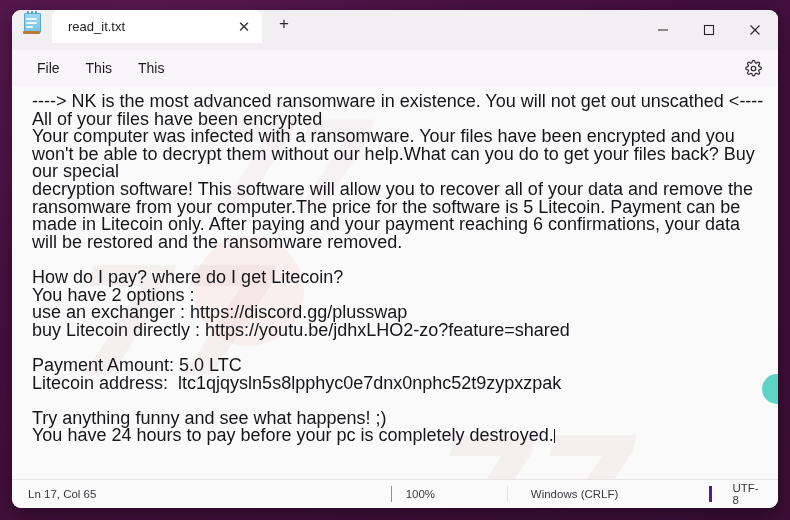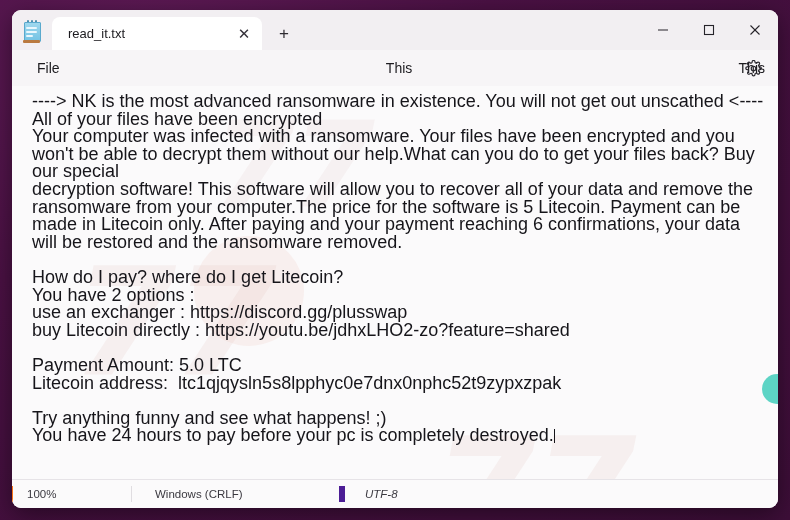--- a/index.html
+++ b/index.html
@@ -31,21 +31,20 @@
     overflow: hidden;
     display: flex;
     flex-direction: column;
   }
 
   
   .titlebar {
     height: 40px;
     background: #f2eff2;
     display: flex;
-    align-items: flex-end;
     position: relative;
     flex: none;
   }
   .app-icon {
     width: 20px;
     height: 24px;
     margin: 0 10px 7px 10px;
     position: relative;
     flex: none;
   }
@@ -138,21 +137,20 @@
 
   
   .menubar {
     height: 36px;
     background: #f7f5f7;
     display: flex;
     align-items: center;
     padding-left: 12px;
     position: relative;
     flex: none;
-    justify-content: space-between;
   }
   .menu-item {
     font-size: 14px;
     color: #1c1b1f;
     padding: 4px 13px;
     border-radius: 4px;
   }
   .gear {
     position: absolute;
     right: 14px;
@@ -242,21 +240,21 @@
   }
   .sb-cell {
     padding: 0 14px;
     height: 16px;
     display: flex;
     align-items: center;
   }
   .sb-pos { width: 390px; padding-left: 16px; box-sizing: border-box; }
   .sb-zoom { width: 90px; border-left: 1px solid #f97316; }
   .sb-eol { width: 170px; border-left: 1px solid #e0dde1; justify-content: flex-start; padding-left: 23px; }
-  .sb-enc { border-left: 6px solid #4c1d95; padding-left: 20px; font-style: italic; }
+  .sb-enc { border-left: 3px solid #4c1d95; padding-left: 20px; }
 </style>
 </head>
 <body>
 
 <div id="desktop">
 
   <div id="window">
 
     <div class="titlebar">
 
@@ -331,19 +329,20 @@
 buy Litecoin directly : https://youtu.be/jdhxLHO2-zo?feature=shared
 
 Payment Amount: 5.0 LTC
 Litecoin address:  ltc1qjqysln5s8lpphyc0e7dnx0nphc52t9zypxzpak
 
 Try anything funny and see what happens! ;)
 You have 24 hours to pay before your pc is completely destroyed.</span><span class="caret"></span></div>
     </div>
 
     <div class="statusbar">
+      <div class="sb-cell sb-pos">Ln 17, Col 65</div>
       <div class="sb-cell sb-zoom">100%</div>
       <div class="sb-cell sb-eol">Windows (CRLF)</div>
       <div class="sb-cell sb-enc">UTF-8</div>
     </div>
 
   </div>
 </div>
 
 </body></html>

